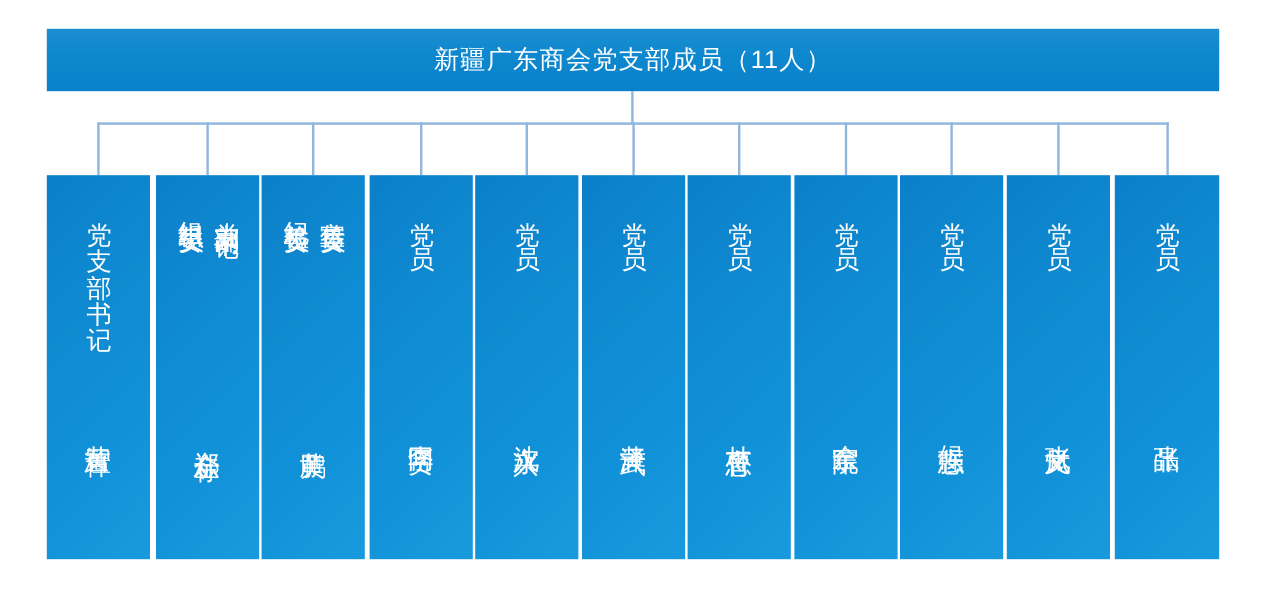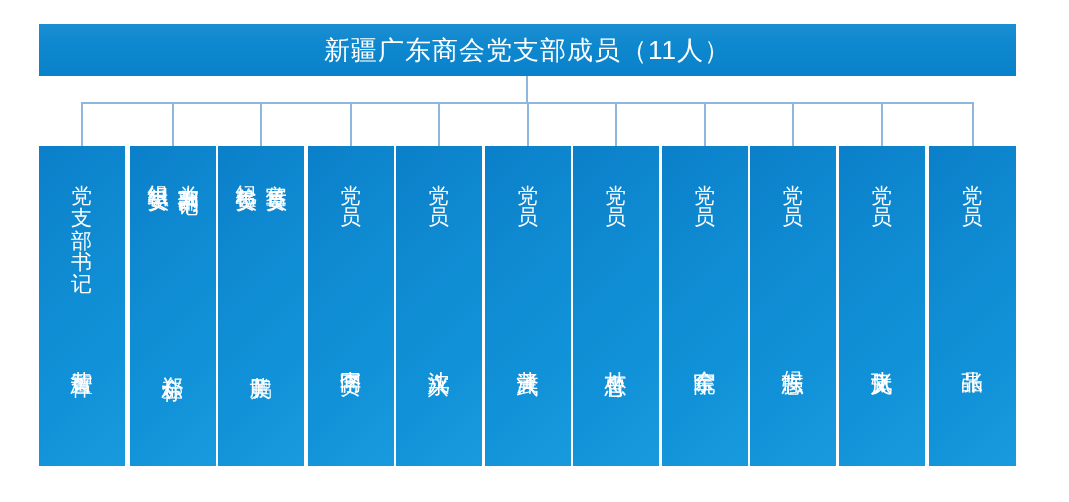--- a/index.html
+++ b/index.html
@@ -30,21 +30,21 @@
     width: 977px;
     height: 52px;
     background: linear-gradient(180deg, #1b8ed2 0%, #0d87ce 45%, #0a82cb 100%);
     display: flex;
     align-items: center;
     justify-content: center;
     box-sizing: border-box;
   }
   .title-text {
     color: #ffffff;
-    font-size: 26px;
+    font-size: 21px;
     letter-spacing: 1px;
     line-height: 1;
     white-space: nowrap;
   }
 
   
   .conn {
     position: absolute;
     background: #8fb6dd;
   }

